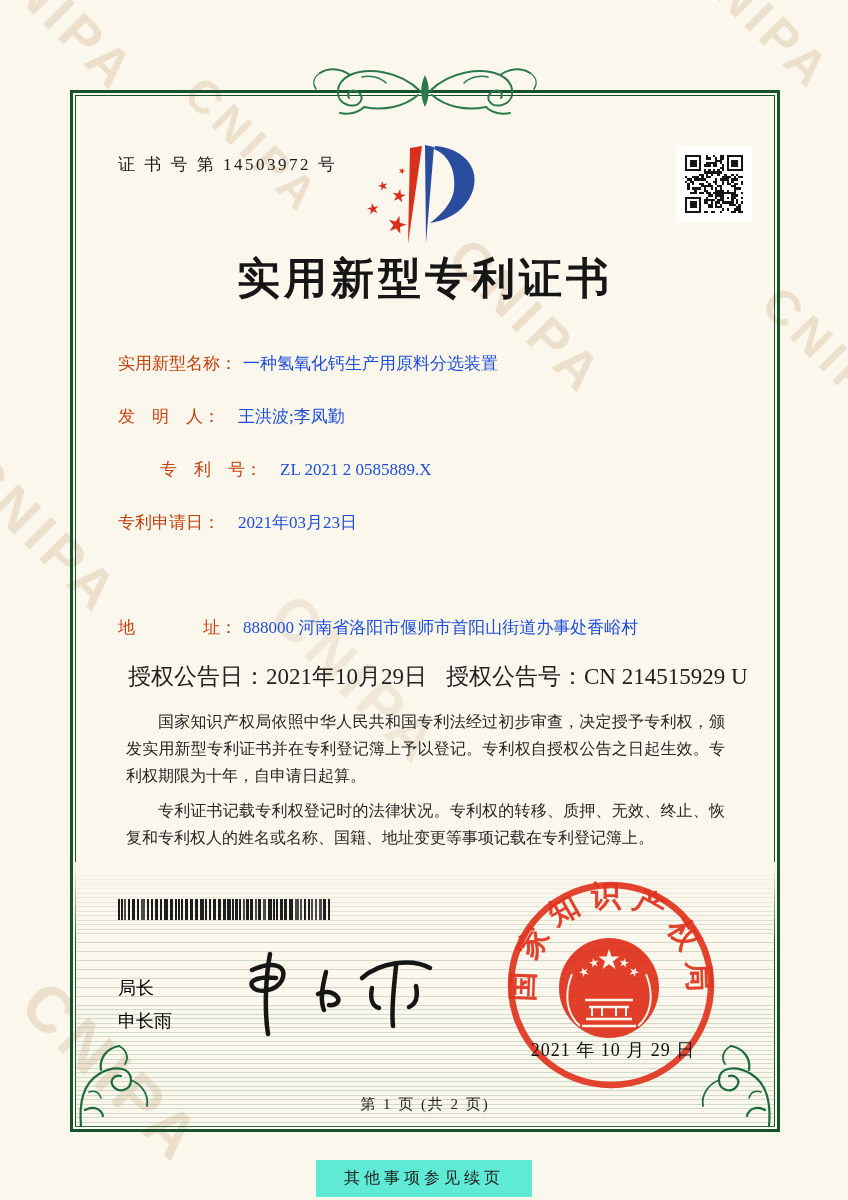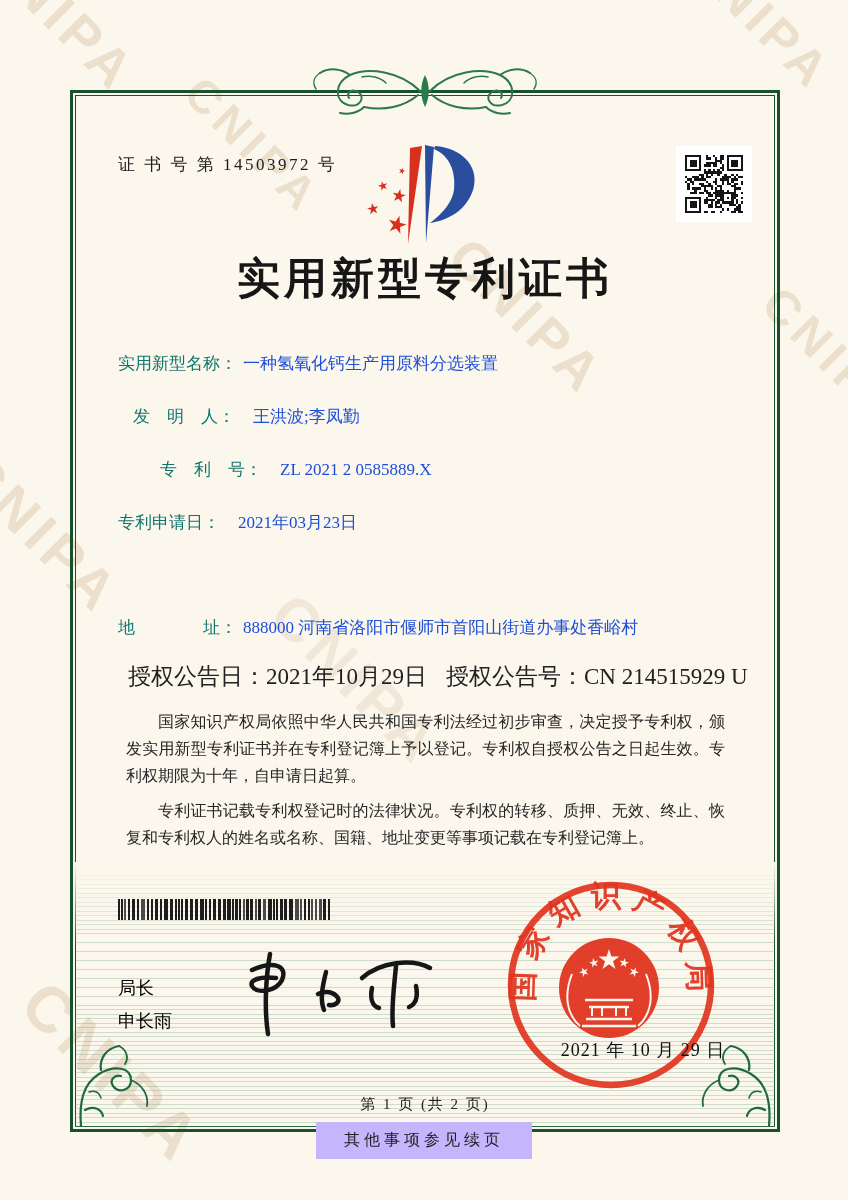--- a/index.html
+++ b/index.html
@@ -31,39 +31,39 @@
 
   
   .content{position:absolute;inset:0;z-index:4;border-radius:19px;}
   .certno{position:absolute;left:118px;top:153px;font-size:17px;letter-spacing:2.5px;color:#1c1c1c;}
   .logo{position:absolute;left:358px;top:140px;width:124px;height:114px;}
   .qrbox{position:absolute;left:676px;top:146px;width:76px;height:76px;background:#ffffff;
          display:flex;align-items:center;justify-content:center;}
   .title{position:absolute;left:70px;right:68px;top:250px;text-align:center;font-size:43px;
          font-weight:700;letter-spacing:4px;color:#161616;}
   .field{position:absolute;left:118px;right:100px;font-size:17px;white-space:nowrap;}
-  .flabel{display:inline-block;min-width:114px;white-space:pre;color:#0f766e;}
+  .flabel{display:inline-block;min-width:114px;white-space:pre;color:#c2410c;}
   .fvalue{margin-left:6px;color:#1d4ed8;}
-  .f0{top:352px;} .f1{top:405px;margin-left:15px;} .f2{top:458px;margin-left:42px;} .f3{top:511px;} .f4{top:563px;} .f5{top:616px;}
+  .f0{top:352px;} .f1{top:405px;} .f2{top:458px;margin-left:42px;} .f3{top:511px;} .f4{top:563px;} .f5{top:616px;}
   .grant{position:absolute;left:128px;right:80px;top:661px;font-size:23px;white-space:nowrap;}
   .grant .col2{position:absolute;left:318px;top:0;}
   .paras{position:absolute;left:118px;width:615px;top:700px;font-size:16px;line-height:27px;
          text-align:justify;color:#262626;}
   .paras p{margin:8px;text-indent:2em;}
   .barcode{position:absolute;left:118px;top:899px;width:219px;height:21px;display:flex;align-items:stretch;}
   .barcode div{height:100%;}
   .sigblock{position:absolute;left:118px;top:972px;font-family:"Liberation Sans","DejaVu Sans",sans-serif;
             font-size:18px;color:#000000;line-height:33px;}
   .signature{position:absolute;left:222px;top:936px;width:235px;height:114px;}
   .seal{position:absolute;left:502px;top:876px;width:218px;height:218px;}
-  .sealdate{position:absolute;left:545px;top:1038px;width:196px;text-align:center;font-size:18px;
+  .sealdate{position:absolute;left:515px;top:1038px;width:196px;text-align:center;font-size:18px;
             letter-spacing:1px;color:#111111;}
   .pagenum{position:absolute;left:70px;right:68px;top:1095px;text-align:center;font-size:15px;
            letter-spacing:2px;color:#222;}
-  .footnote{position:absolute;left:50%;transform:translateX(-50%);top:1122px;background:#c4b5fd;
+  .footnote{position:absolute;left:50%;transform:translateX(-50%);top:1160px;background:#5eead4;
             padding:8px 28px;font-size:16px;letter-spacing:4px;color:#1f1f1f;z-index:5;white-space:nowrap;}
 </style>
 </head>
 <body>
 
 <div class="page">
 
   <div class="wm wm1">CNIPA</div>
   <div class="wm wm2">CNIPA</div>
   <div class="wm wm3">CNIPA</div>

